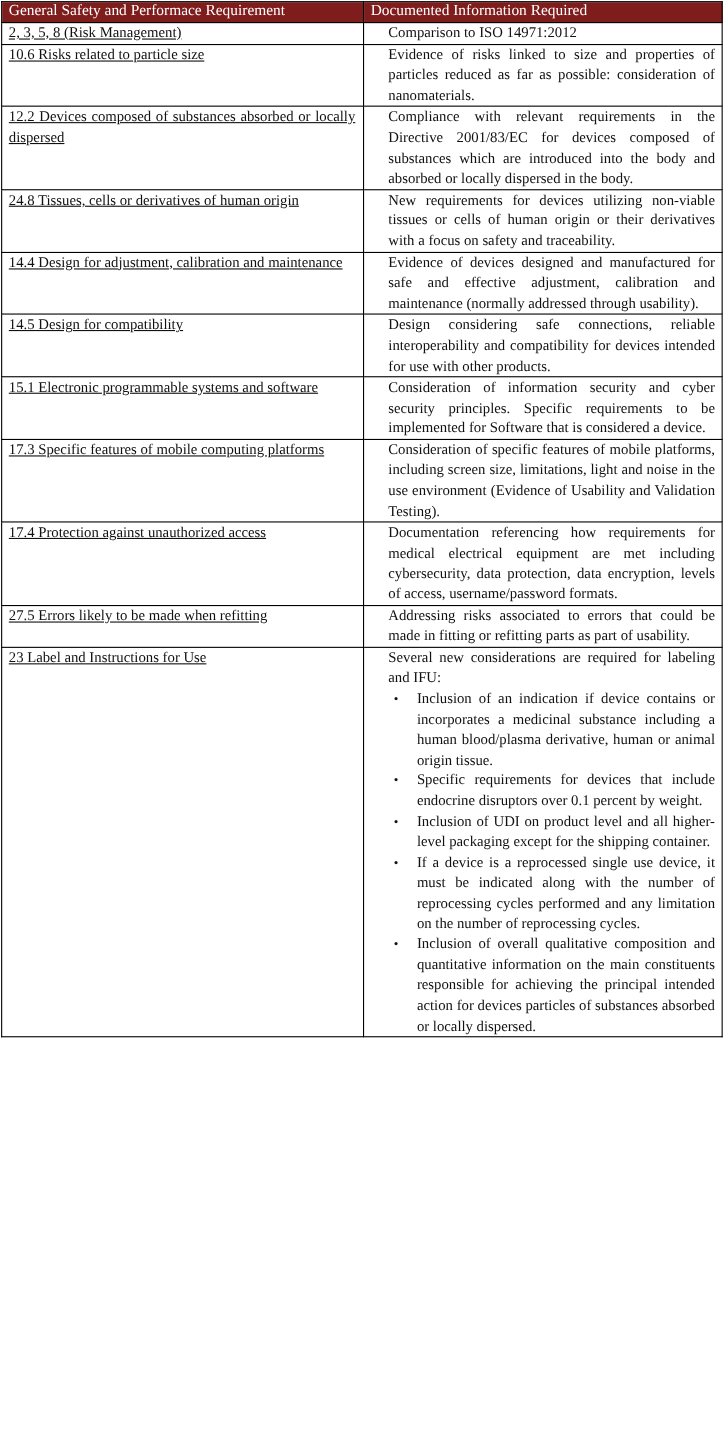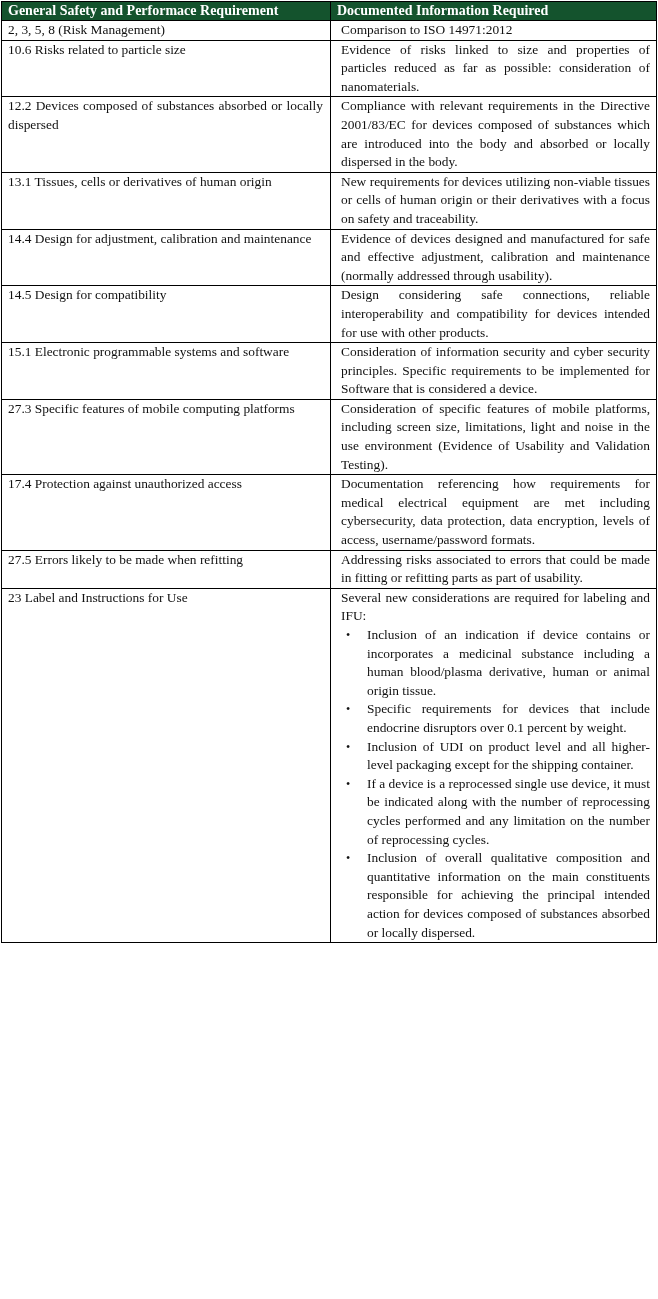--- a/index.html
+++ b/index.html
@@ -14,26 +14,26 @@
     color: #111;
     table-layout: fixed;
   }
   table.req col.c1 { width: 329px; }
   table.req col.c2 { width: 326px; }
   table.req td, table.req th {
     border: 1px solid #000;
     vertical-align: top;
     padding: 0 6px 0 6px;
   }
-  table.req td.c1 { padding-left: 6px; padding-right: 7px; text-align: justify; }
-  table.req td.c2 { text-align: justify; padding-left: 10px; padding-right: 6px; }
+  table.req td.c1 { padding-left: 6px; padding-right: 7px; text-align: justify; text-decoration: underline; }
+  table.req td.c2 { text-align: justify; padding-left: 22px; padding-right: 6px; }
   table.req th {
-    background: #14532d;
+    background: #7f1d1d;
     color: #ffffff;
-    font-weight: bold;
+    font-weight: normal;
     text-align: left;
     font-size: 14px;
     line-height: 18px;
     padding-top: 0; padding-bottom: 0;
   }
   ul.bul { margin: 0; padding: 0; list-style: none; }
   ul.bul li { position: relative; padding-left: 26px; text-align: justify; }
   ul.bul li .dot {
     position: absolute; left: 5px; top: 0;
     font-size: 12px;
@@ -61,54 +61,54 @@
       </tr>
     <tr>
         <td class="c1">10.6 Risks related to particle size</td>
         <td class="c2">Evidence of risks linked to size and properties of particles reduced as far as possible: consideration of nanomaterials.</td>
       </tr>
     <tr>
         <td class="c1">12.2 Devices composed of substances absorbed or locally dispersed</td>
         <td class="c2">Compliance with relevant requirements in the Directive 2001/83/EC  for devices composed of substances which are introduced into the body and absorbed or locally dispersed in the body.</td>
       </tr>
     <tr>
-        <td class="c1">13.1 Tissues, cells or derivatives of human origin</td>
+        <td class="c1">24.8 Tissues, cells or derivatives of human origin</td>
         <td class="c2">New requirements for devices utilizing non-viable tissues or cells of human origin or their derivatives with a focus on safety and traceability.</td>
       </tr>
     <tr>
         <td class="c1">14.4 Design for adjustment, calibration and maintenance</td>
         <td class="c2">Evidence of devices designed and manufactured for safe and effective adjustment, calibration and maintenance (normally addressed through usability).</td>
       </tr>
     <tr>
         <td class="c1">14.5 Design for compatibility</td>
         <td class="c2">Design considering safe connections, reliable interoperability and compatibility for devices intended for use with other products.</td>
       </tr>
     <tr>
         <td class="c1">15.1 Electronic programmable systems and software</td>
         <td class="c2">Consideration of information security and cyber security principles. Specific requirements to be implemented for Software that is considered a device.</td>
       </tr>
     <tr>
-        <td class="c1">27.3 Specific features of mobile computing platforms</td>
+        <td class="c1">17.3 Specific features of mobile computing platforms</td>
         <td class="c2">Consideration of specific features of mobile platforms, including screen size, limitations, light and noise in the use environment (Evidence of Usability and Validation Testing).</td>
       </tr>
     <tr>
         <td class="c1">17.4 Protection against unauthorized access</td>
         <td class="c2"> Documentation referencing how requirements for medical electrical equipment are met including cybersecurity, data protection, data encryption, levels of access, username/password formats.</td>
       </tr>
     <tr>
         <td class="c1">27.5 Errors likely to be made when refitting</td>
         <td class="c2">Addressing risks associated to errors that could be made in fitting or refitting parts as part of usability.</td>
       </tr>
     <tr>
       <td class="c1">23  Label and Instructions for Use</td>
       <td class="c2">
         <div>Several new considerations are required for labeling and IFU:</div>
         <ul class="bul">
           <li><span class="dot">•</span><span>Inclusion of an indication if device contains or incorporates a medicinal substance including a human blood/plasma derivative, human or animal origin tissue.</span></li>
           <li><span class="dot">•</span><span>Specific requirements for devices that include endocrine disruptors over 0.1 percent by weight.</span></li>
           <li><span class="dot">•</span><span> Inclusion of UDI  on product level and all higher-level packaging except for the shipping container.</span></li>
           <li><span class="dot">•</span><span>If a device is a reprocessed single use device, it must be indicated along with the number of reprocessing cycles performed and any limitation on the number of reprocessing cycles.</span></li>
-          <li><span class="dot">•</span><span>Inclusion of overall qualitative composition and quantitative information on the main constituents responsible for achieving the principal intended action for devices composed of substances absorbed or locally dispersed.</span></li>
+          <li><span class="dot">•</span><span>Inclusion of overall qualitative composition and quantitative information on the main constituents responsible for achieving the principal intended action for devices particles of substances absorbed or locally dispersed.</span></li>
         </ul>
       </td>
     </tr>
   </tbody>
 </table>
 
 </body></html>

